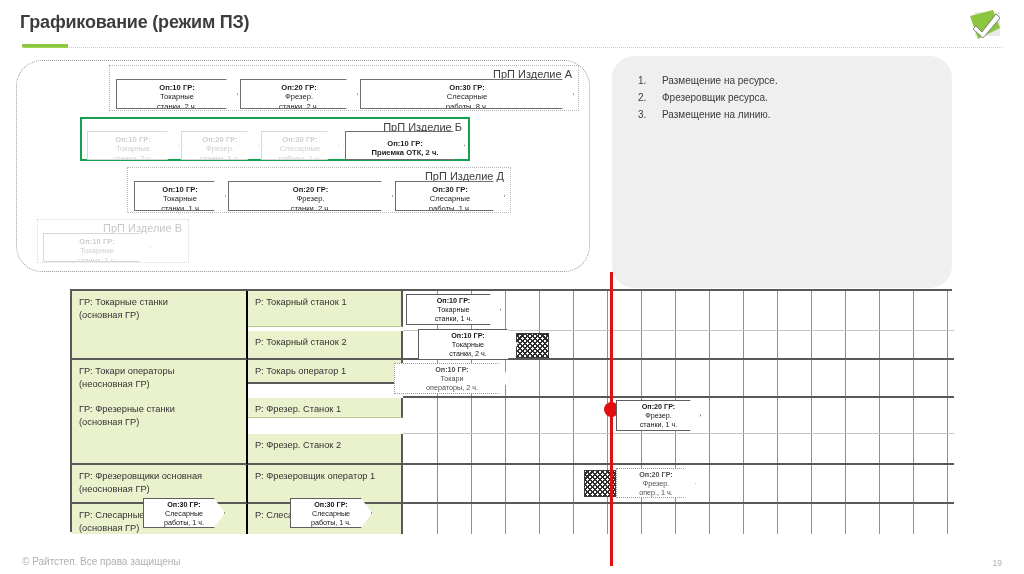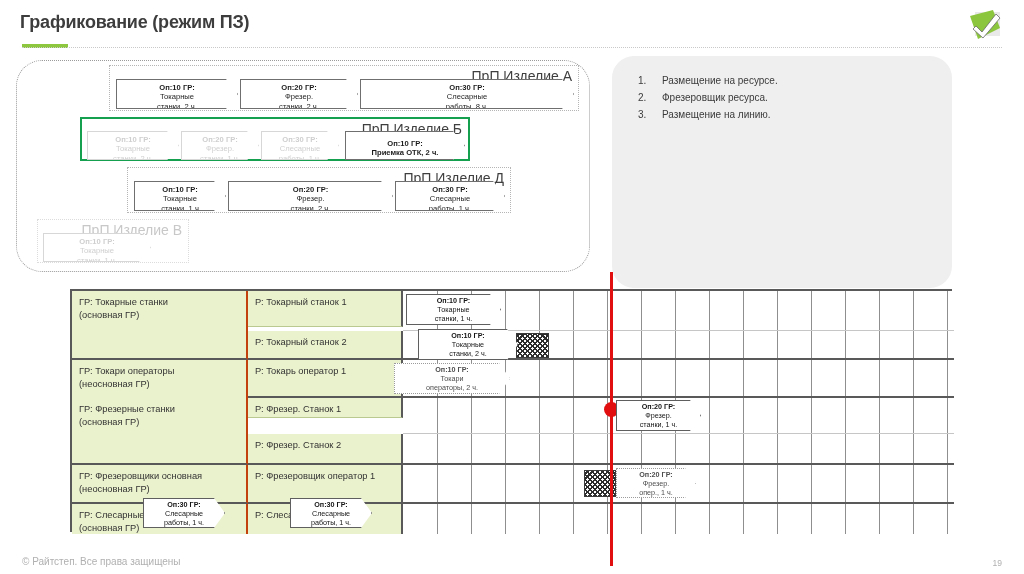--- a/index.html
+++ b/index.html
@@ -40,21 +40,21 @@
   }
 
   .prp-group {
     position: absolute;
     border: 1px dotted #b5b5b5;
     background: #ffffff;
   }
   .prp-group.highlight { border: 2px solid #15a050; }
   .prp-label {
     position: absolute; right: 6px; top: 2px;
-    font-size: 14px; color: #3f3f3f; white-space: nowrap;
+    font-size: 11px; color: #3f3f3f; white-space: nowrap;
   }
   .prp-group.faded { border: 1px dotted #dcdcdc; }
   .prp-group.faded .prp-label { color: #c8c8c8; }
 
   
   .op {
     position: absolute;
     border: 1px solid #6f6f6f;
     background: #ffffff;
     font-size: 7.6px;
@@ -103,21 +103,21 @@
   }
   .g-row { position: absolute; left: 0; width: 882px; }
   .g-cell-group, .g-cell-res {
     position: absolute; top: 0;
     background: #eaf2cd;
     border-bottom: 1px solid #b9c98f;
     font-size: 9.3px; line-height: 13px;
     color: #323232;
     padding: 5px 6px 0 7px;
   }
-  .g-cell-group { left: 0; width: 176px; border-right: 2px solid #c2410c; }
+  .g-cell-group { left: 0; width: 176px; border-right: 2px solid #000000; }
   .g-cell-res  { left: 176px; width: 155px; border-right: 2px solid #595959; }
   .g-row.thick .g-cell-group, .g-row.thick .g-cell-res { border-bottom: 2px solid #595959; }
 
   .g-track {
     position: absolute; left: 331px; top: 0;
     width: 551px; background: #ffffff;
     border-bottom: 1px solid #c6c6c6;
   }
   .g-row.thick .g-track { border-bottom: 2px solid #595959; }
   .g-grid { position: absolute; left: 0; top: 0; height: 100%; width: 551px; }
@@ -334,21 +334,21 @@
         <div>станки, 2 ч.</div>
       </div>
     </div>
   </div>
 
   <div class="g-row thick" style="top:69px; height:38px;">
     <div class="g-cell-group" style="height:48px; border-bottom:2px solid #595959;">
       <div>ГР: Токари операторы</div>
       <div>(неосновная ГР)</div>
     </div>
-    <div class="g-cell-res" style="height:38px; border-bottom:2px solid #595959;">
+    <div class="g-cell-res" style="height:24px; border-bottom:2px solid #595959;">
       <div>Р: Токарь оператор 1</div>
     </div>
     <div class="g-track" style="height:38px;">
       <div class="g-grid">
           <i style="left:34px"></i>
           <i style="left:68px"></i>
           <i style="left:102px"></i>
           <i style="left:136px"></i>
           <i style="left:170px"></i>
           <i style="left:204px"></i>

